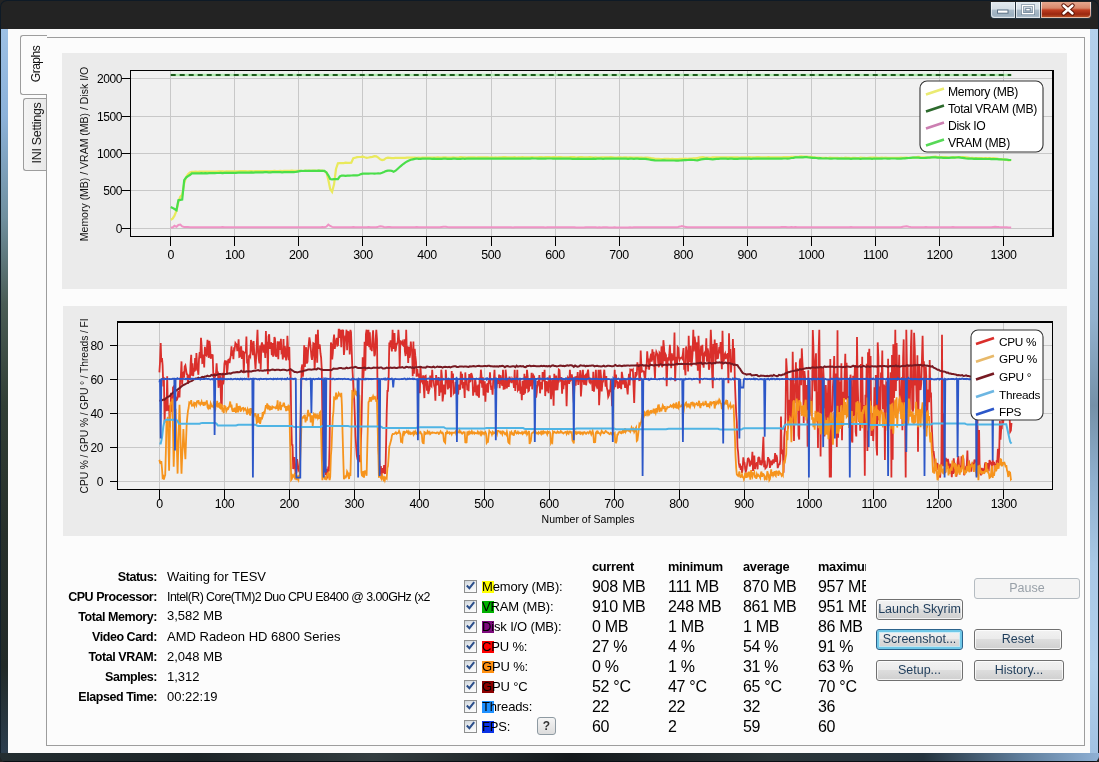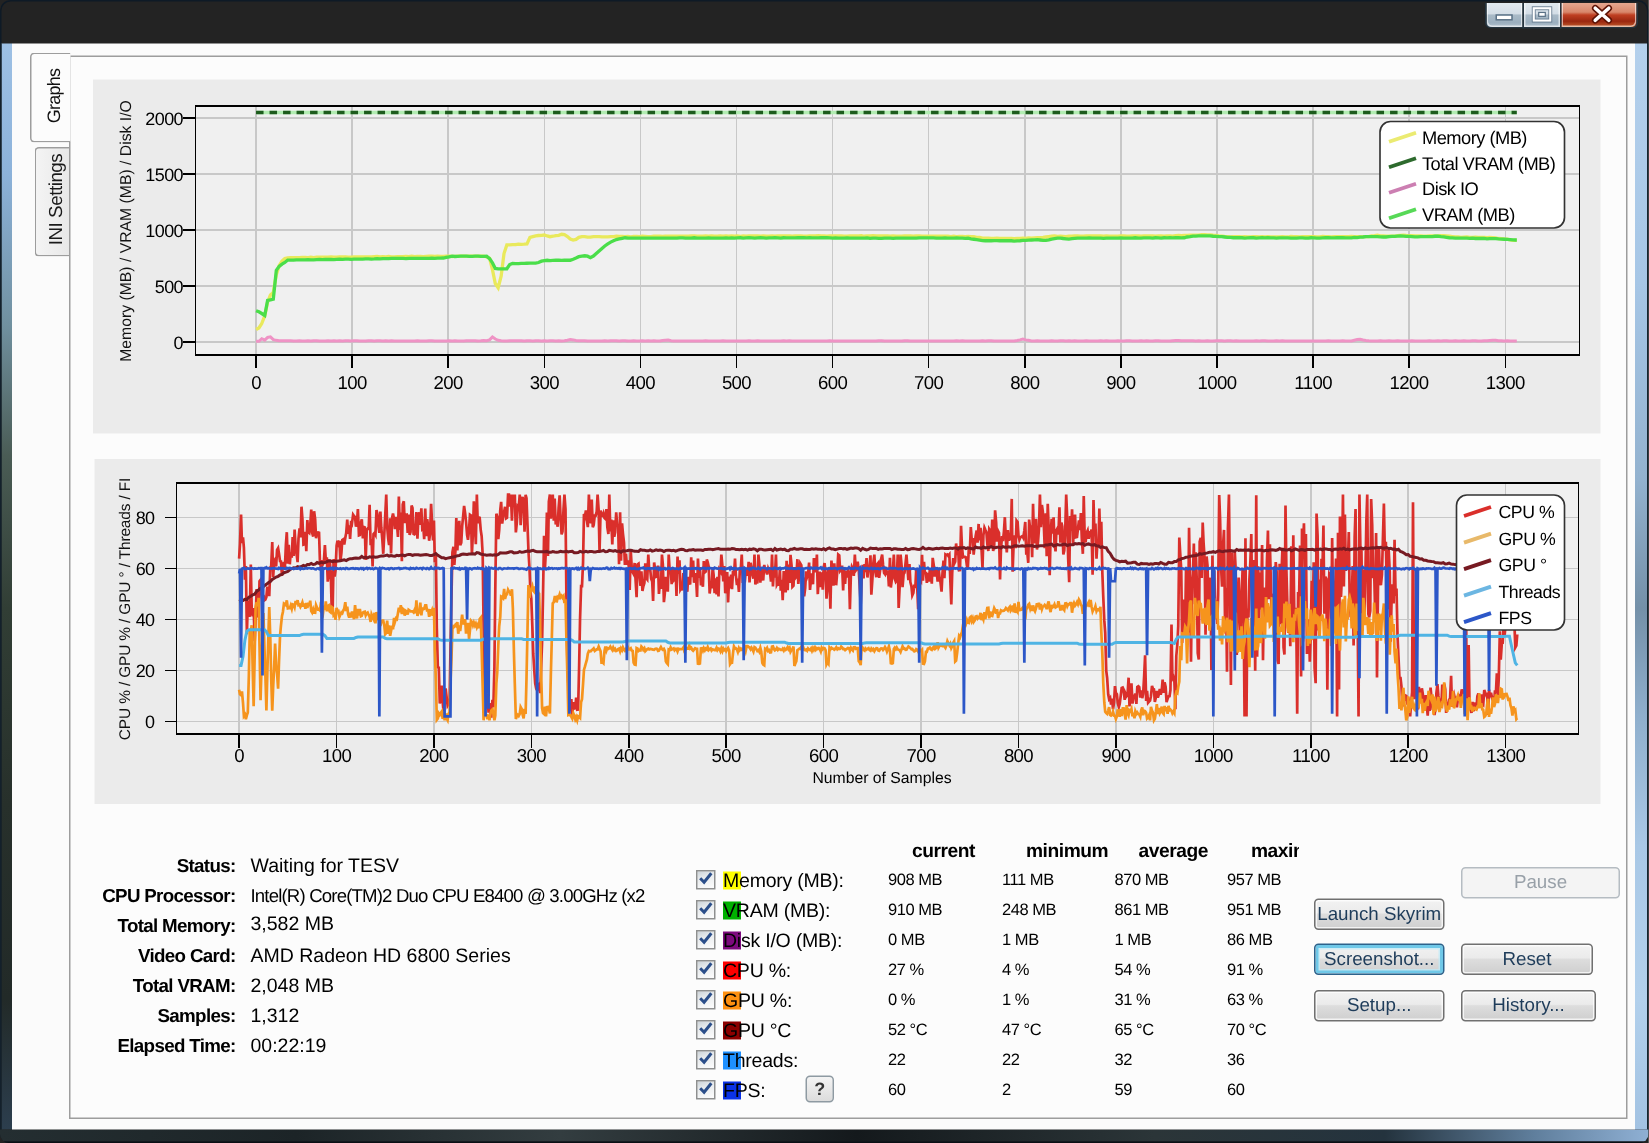--- a/index.html
+++ b/index.html
@@ -21,22 +21,22 @@
 #panel2 { position:absolute; left:63px; top:306px; width:1004px; height:230px; background:#ebebeb; }
 .atitle { position:absolute; font-size:10.5px; color:#000; transform:translateX(-50%); white-space:nowrap; }
 
 .ilab { position:absolute; right:942px; line-height:18px; font-size:12.5px; letter-spacing:-0.45px; font-weight:bold; color:#000; white-space:nowrap; }
 .ival { position:absolute; left:167px; line-height:18px; font-size:13px; color:#000; white-space:nowrap; }
 .ival.long { font-size:12.4px; letter-spacing:-0.55px;text-align:center; }
 .cb { position:absolute; left:464px; width:13px; height:13px; border:1px solid #8e8f8f; background:linear-gradient(160deg,#cdd4da 0%,#e9ecee 40%,#fdfdfd 100%); }
 .cb svg { position:absolute; left:-1px; top:-2px; }
 .sw { position:absolute; left:482px; width:12px; height:12px; }
 .clab { position:absolute; left:482px; line-height:18px; font-size:13px; letter-spacing:-0.15px; color:#000; white-space:nowrap; }
-.th { position:absolute; line-height:18px; font-size:12.8px; letter-spacing:-0.3px; font-weight:bold; color:#000;margin-left:16px; }
-.td { position:absolute; line-height:18px; font-size:11px; letter-spacing:-0.3px; color:#000; white-space:nowrap; }
+.th { position:absolute; line-height:18px; font-size:12.8px; letter-spacing:-0.3px; font-weight:bold; color:#000; }
+.td { position:absolute; line-height:18px; font-size:16px; letter-spacing:-0.3px; color:#000; white-space:nowrap; }
 #tclip { position:absolute; left:0; top:0; width:866px; height:762px; overflow:hidden; }
 .btn { position:absolute; height:21px; border:1px solid #707070; border-radius:3px; background:linear-gradient(#f2f2f2 0%,#ebebeb 45%,#dddddd 50%,#cfcfcf 100%); font-size:12.5px; color:#1e3c5a; text-align:center; line-height:19px; white-space:nowrap; box-shadow:inset 0 0 0 1px rgba(255,255,255,.75); }
 .btn.dis { border-color:#b5bcc2; color:#98a0a8; background:#f4f4f4; box-shadow:none; }
 .btn.foc { border-color:#2c628b; box-shadow:inset 0 0 0 2px #6fc8e8, inset 0 0 0 3px rgba(190,235,250,.7); }
 #qbtn { position:absolute; left:537px; top:717px; width:19px; height:18px; border:1px solid #8e9aa2; border-radius:3px; background:linear-gradient(#f4f4f4,#dcdcdc); font-size:12px; font-weight:bold; color:#333; text-align:center; line-height:16px; }
 
 .capbtn { position:absolute; top:2px; height:17px; border:1px solid #25343f; border-top:none; }
 #bmin { left:990px; width:26px; border-radius:0 0 0 4px; background:linear-gradient(#e2eaf0 0%,#d3dde6 45%,#a9bac7 50%,#9bafbf 82%,#b4c3cf 100%); }
 #bmax { left:1015px; width:26px; background:linear-gradient(#e2eaf0 0%,#d3dde6 45%,#a9bac7 50%,#9bafbf 82%,#b4c3cf 100%); }
 #bclose { left:1040px; width:52px; border-radius:0 0 4px 0; background:linear-gradient(#e5a78f 0%,#d8876b 38%,#bf3f22 50%,#9a2710 76%,#b84e24 94%,#cb6a30 100%); }

